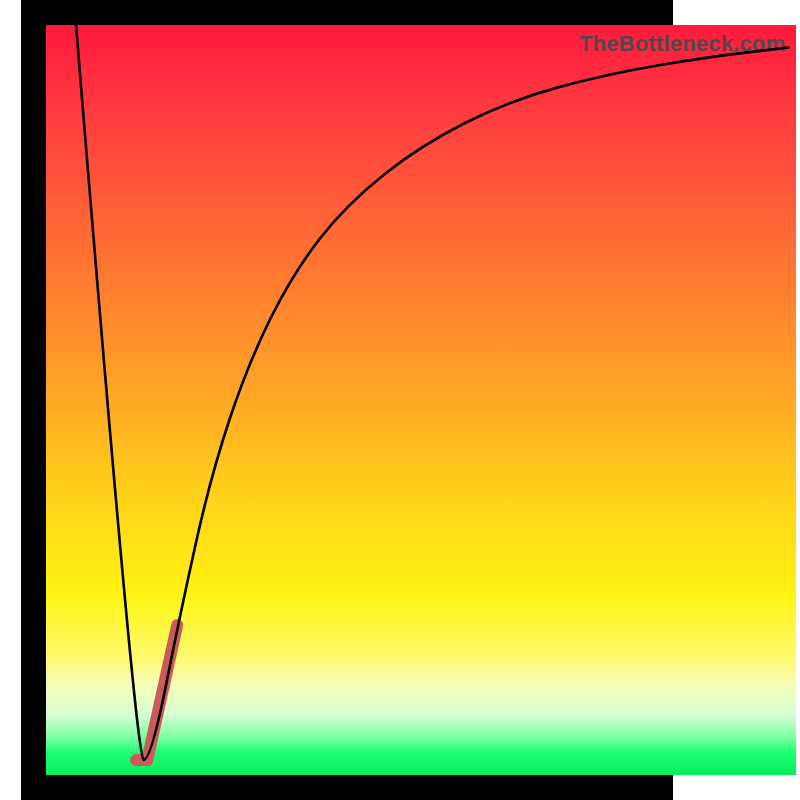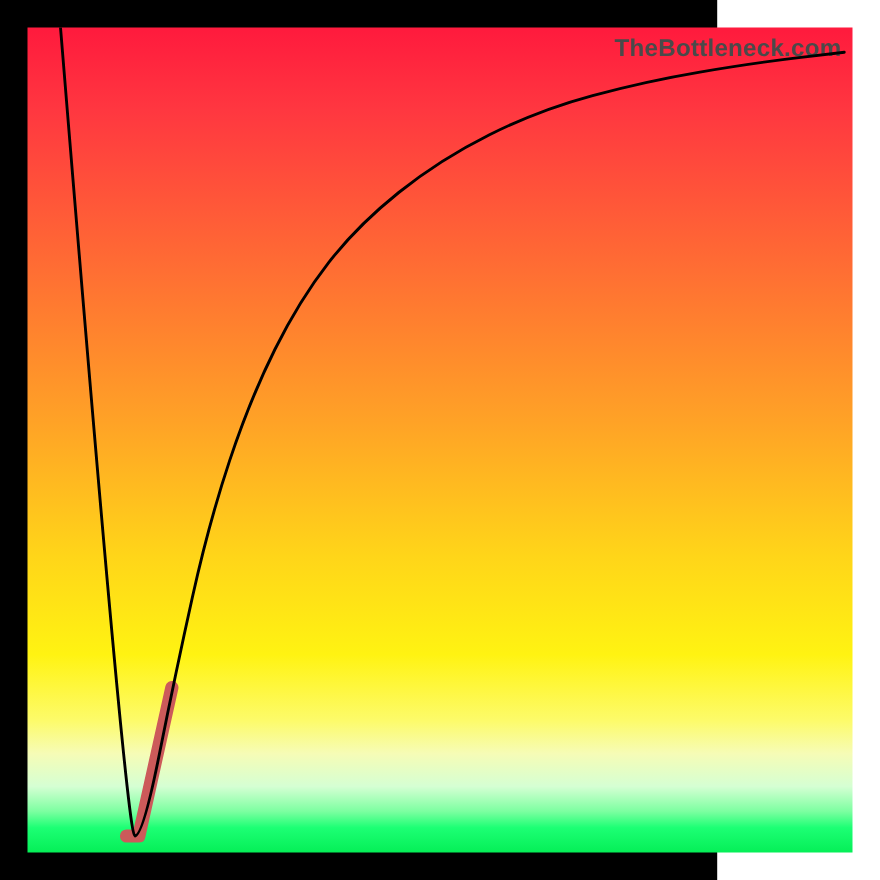--- a/index.html
+++ b/index.html
@@ -8,20 +8,21 @@
     width: 800px;
     height: 800px;
     overflow: hidden;
     font-family: Arial, Helvetica, sans-serif;
   }
   .frame {
     position: relative;
     width: 652px;
     height: 800px;
     background: #000;
+    margin-left: 21px;
   }
   .plot {
     position: absolute;
     left: 25px;
     top: 25px;
     width: 750px;
     height: 750px;
     background: linear-gradient(
       to bottom,
       #ff1a3d 0%,

